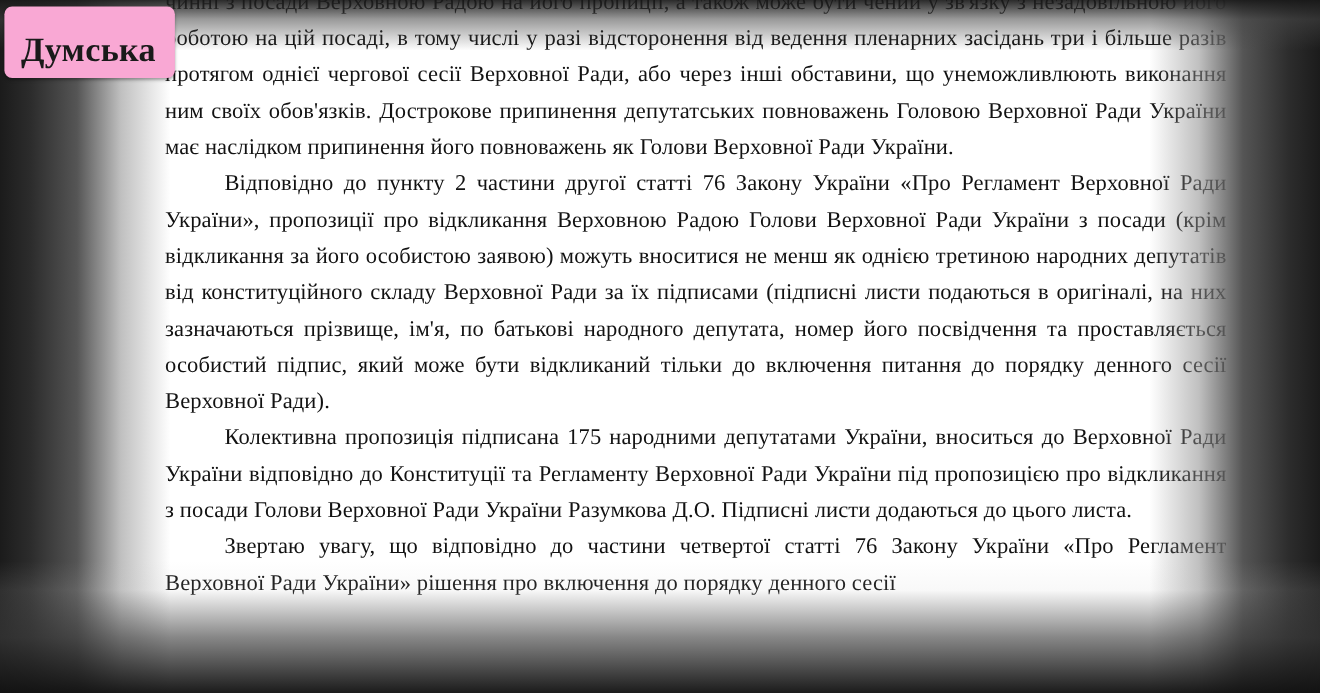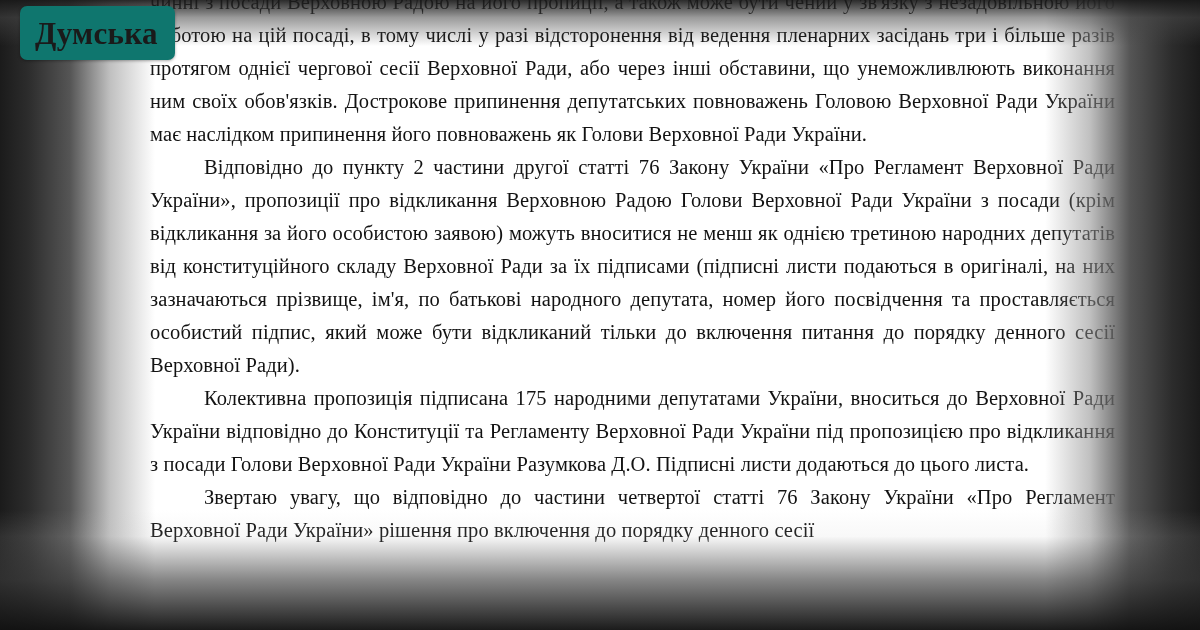--- a/index.html
+++ b/index.html
@@ -91,26 +91,26 @@
     color: #121212;
     text-indent: 54px;
     letter-spacing: 0.1px;
   }
   .doc p.no-indent { text-indent: 0; }
   .doc p + p { margin-top: 0px; }
 
   
   .logo {
     position: absolute;
-    left: 20px;
+    left: 4px;
     top: 6px;
     z-index: 20;
-    background: #0f766e;
+    background: #f9a8d4;
     border-radius: 7px;
-    padding: 10px 17px 8px 15px;
+    padding: 21px 17px 8px 15px;
     box-shadow: 0 1px 3px rgba(0,0,0,0.35);
   }
   .logo-text {
     font-family: "Liberation Serif", serif;
     font-weight: bold;
     font-size: 31px;
     line-height: 36px;
     color: #1a1a1a;
     letter-spacing: 0.3px;
     display: block;

